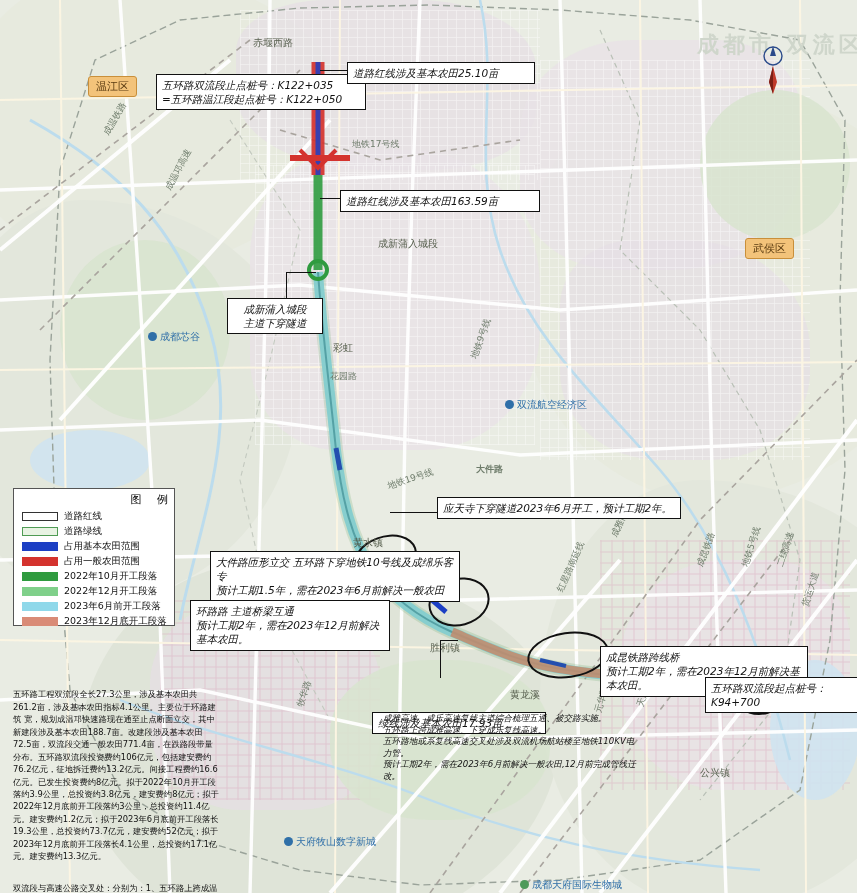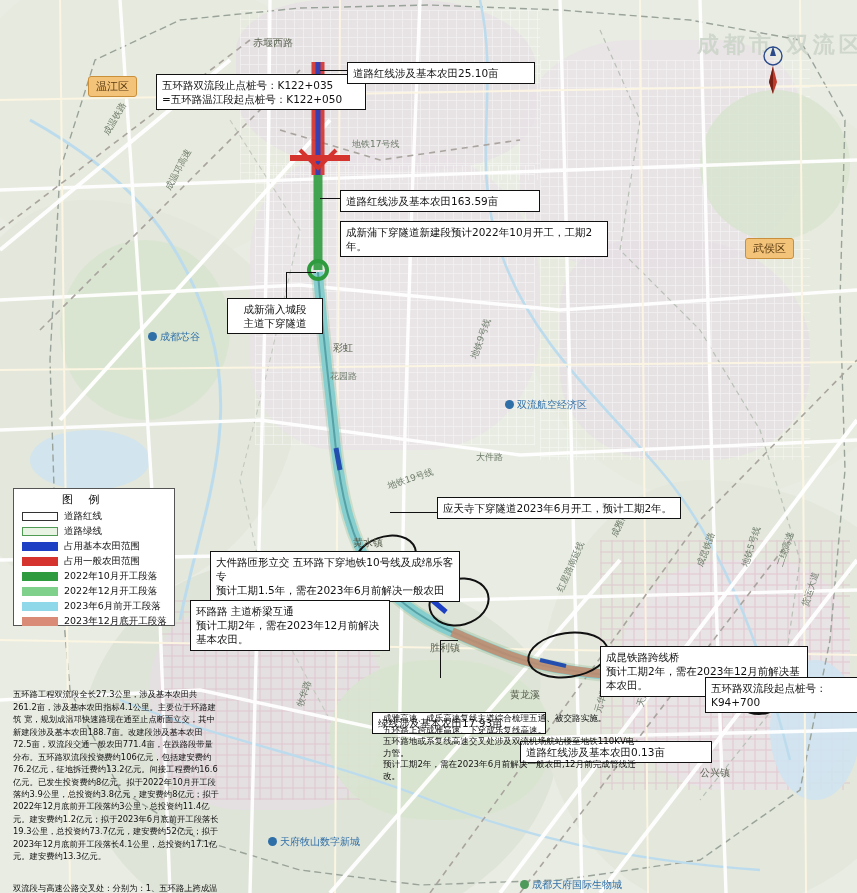--- a/index.html
+++ b/index.html
@@ -36,32 +36,32 @@
   .district-tag{position:absolute;background:#f3c37a;border:1px solid #c98f3a;
       color:#5a3b10;font-size:11px;padding:2px 7px;border-radius:3px;white-space:nowrap;}
   .bigcity{position:absolute;font-size:22px;color:#cfd6cb;font-weight:bold;letter-spacing:4px;white-space:nowrap;}
   .poi{position:absolute;font-size:10px;color:#2f6fa8;white-space:nowrap;}
   .poi .dot{display:inline-block;width:9px;height:9px;border-radius:50%;
       background:#2f6fa8;margin-right:3px;vertical-align:-1px;}
   .poi .dot.g{background:#4e9a5a;}
 
   
   .callout{position:absolute;background:#ffffff;border:1px solid #111;
-      font-size:10.5px;color:#111;padding:3px 5px;line-height:1.35;white-space:pre-line;}
+      font-size:10.5px;color:#111;padding:3px 5px;line-height:1.35;white-space:pre-line;font-style:italic;}
   .leader{position:absolute;background:#111;}
   .leader-v{width:1px;}
   .leader-h{height:1px;}
 
   
   .ell{position:absolute;border:2px solid #111;border-radius:50%;}
 
   
   #legend{position:absolute;left:13px;top:488px;width:160px;height:136px;
       background:#fff;border:1px solid #555;}
-  #legend .t{text-align:left;font-size:11px;padding:3px 0 1px;letter-spacing:6px;margin-left:48px;}
+  #legend .t{text-align:right;font-size:11px;padding:3px 0 1px;letter-spacing:6px;margin-left:48px;}
   #legend .ln{display:flex;align-items:center;margin:2px 0 2px 8px;font-size:9.5px;color:#111;}
   #legend .sw{width:34px;height:7px;margin-right:6px;border:1px solid #888;}
 
   
   #notes{position:absolute;left:13px;top:676px;width:208px;font-size:8.3px;
       color:#111;line-height:1.5;white-space:pre-line;}
   #notes .p{margin-bottom:7px;}
 
   
   #compass{position:absolute;left:758px;top:42px;width:30px;height:58px;}
@@ -193,41 +193,41 @@
   <div class="district-tag" style="left:745px;top:238px;">武侯区</div>
 
   <div class="bigcity" style="left:697px;top:30px;">成都市 双流区</div>
 
   <div class="poi" style="left:148px;top:330px;">
     <span class="dot"></span><span>成都芯谷</span>
   </div>
   <div class="poi" style="left:505px;top:398px;">
     <span class="dot"></span><span>双流航空经济区</span>
   </div>
-  <div class="poi" style="left:268px;top:835px;">
+  <div class="poi" style="left:284px;top:835px;">
     <span class="dot"></span><span>天府牧山数字新城</span>
   </div>
   <div class="poi" style="left:520px;top:878px;">
     <span class="dot g"></span><span>成都天府国际生物城</span>
   </div>
 
   <div class="town" style="left:333px;top:341px;text-align:center;">彩虹</div>
   <div class="town" style="left:353px;top:536px;font-family:Liberation Mono, monospace;">黄水镇</div>
   <div class="town" style="left:430px;top:641px;">胜利镇</div>
   <div class="town" style="left:510px;top:688px;">黄龙溪</div>
   <div class="town" style="left:700px;top:766px;">公兴镇</div>
   <div class="town" style="left:253px;top:36px;">赤堰西路</div>
   <div class="town" style="left:378px;top:237px;">成新蒲入城段</div>
 
   <div class="lbl lbl-rot" style="left:106px;top:128px;transform:rotate(-60deg);">成温铁路</div>
   <div class="lbl lbl-rot" style="left:168px;top:183px;transform:rotate(-62deg);">成温邛高速</div>
   <div class="lbl" style="left:352px;top:138px;">地铁17号线</div>
   <div class="lbl" style="left:330px;top:370px;">花园路</div>
   <div class="lbl lbl-rot" style="left:474px;top:352px;transform:rotate(-70deg);">地铁9号线</div>
-  <div class="lbl" style="left:476px;top:451px;">大件路</div>
+  <div class="lbl" style="left:476px;top:463px;font-weight:bold;">大件路</div>
   <div class="lbl lbl-rot" style="left:388px;top:480px;transform:rotate(-18deg);">地铁19号线</div>
   <div class="lbl lbl-rot" style="left:614px;top:530px;transform:rotate(-65deg);">成雅高速</div>
   <div class="lbl lbl-rot" style="left:560px;top:585px;transform:rotate(-66deg);">红星路南延线</div>
   <div class="lbl lbl-rot" style="left:700px;top:560px;transform:rotate(-70deg);">成昆铁路</div>
   <div class="lbl lbl-rot" style="left:745px;top:560px;transform:rotate(-72deg);">地铁5号线</div>
   <div class="lbl lbl-rot" style="left:780px;top:560px;transform:rotate(-72deg);">二绕高速</div>
   <div class="lbl lbl-rot" style="left:805px;top:600px;transform:rotate(-72deg);">货运大道</div>
   <div class="lbl lbl-rot" style="left:300px;top:700px;transform:rotate(-72deg);">牧华路</div>
   <div class="lbl lbl-rot" style="left:640px;top:700px;transform:rotate(-72deg);">天府大道</div>
   <div class="lbl lbl-rot" style="left:598px;top:706px;transform:rotate(-74deg);">元华路</div>
@@ -241,30 +241,28 @@
   <div class="leader leader-h" style="left:390px;top:512px;width:47px;"></div>
   <div class="leader leader-h" style="left:440px;top:640px;width:18px;"></div>
   <div class="leader leader-v" style="left:440px;top:640px;height:38px;"></div>
   <div class="leader leader-v" style="left:636px;top:660px;height:0;"></div>
   <div class="leader leader-h" style="left:770px;top:690px;width:14px;"></div>
 
   <div class="callout" style="left:156px;top:74px;width:198px;">五环路双流段止点桩号：K122+035
 =五环路温江段起点桩号：K122+050</div>
   <div class="callout" style="left:347px;top:62px;width:176px;">道路红线涉及基本农田25.10亩</div>
   <div class="callout" style="left:340px;top:190px;width:188px;">道路红线涉及基本农田163.59亩</div>
-  <div class="callout" style="left:340px;top:221px;width:256px;">成新蒲下穿隧道新建段预计2022年10月开工，工期2年。</div>
   <div class="callout" style="left:227px;top:298px;width:84px;text-align:center;">成新蒲入城段
 主道下穿隧道</div>
   <div class="callout" style="left:437px;top:497px;width:232px;">应天寺下穿隧道2023年6月开工，预计工期2年。</div>
   <div class="callout" style="left:210px;top:551px;width:238px;">大件路匝形立交 五环路下穿地铁10号线及成绵乐客专
 预计工期1.5年，需在2023年6月前解决一般农田</div>
   <div class="callout" style="left:190px;top:600px;width:188px;">环路路 主道桥梁互通
 预计工期2年，需在2023年12月前解决基本农田。</div>
   <div class="callout" style="left:372px;top:712px;width:162px;">绿线涉及基本农田17.93亩</div>
-  <div class="callout" style="left:520px;top:741px;width:180px;">道路红线涉及基本农田0.13亩</div>
   <div class="callout" style="left:600px;top:646px;width:196px;">成昆铁路跨线桥
 预计工期2年，需在2023年12月前解决基本农田。</div>
   <div class="callout" style="left:705px;top:677px;width:150px;">五环路双流段起点桩号：K94+700</div>
   <div class="callout" style="left:378px;top:710px;width:258px;border:none;background:transparent;font-size:8.6px;">成雅高速、成乐高速复线主道综合梳理五通、被交路实施。
 五环路上跨成雅高速、下穿成乐复线高速。
 五环路地或系复线高速交叉处涉及双流机场航站楼至地铁110KV电力管。
 预计工期2年，需在2023年6月前解决一般农田,12月前完成管线迁改。</div>
 
   <div id="legend">
     <div class="t">图 例</div>

